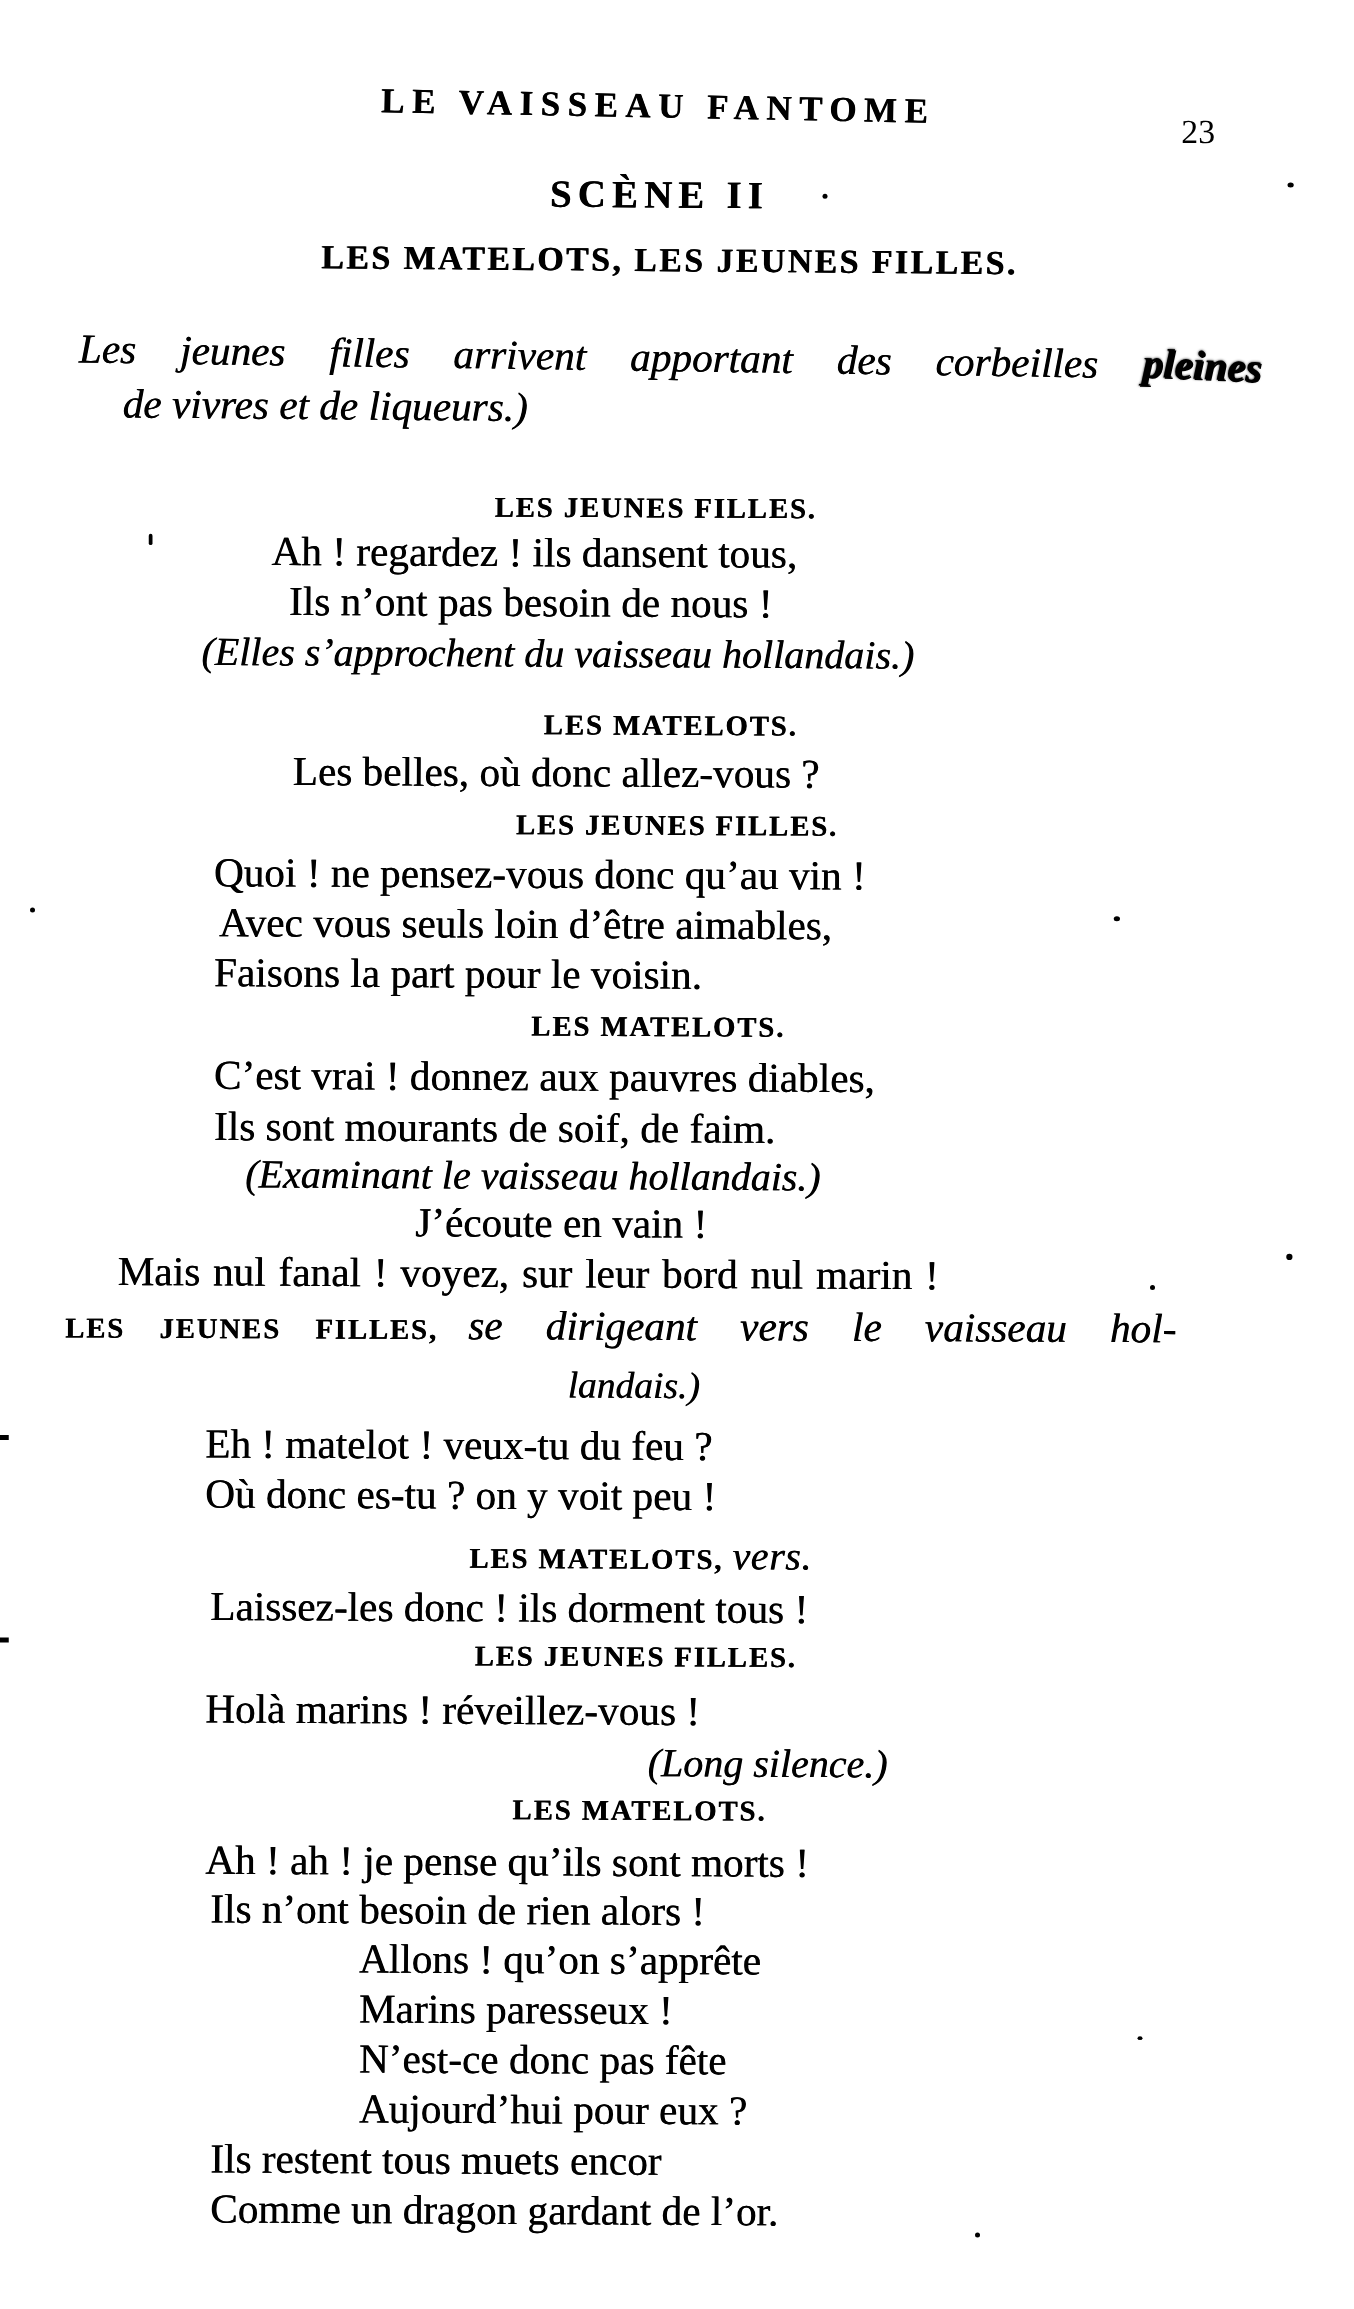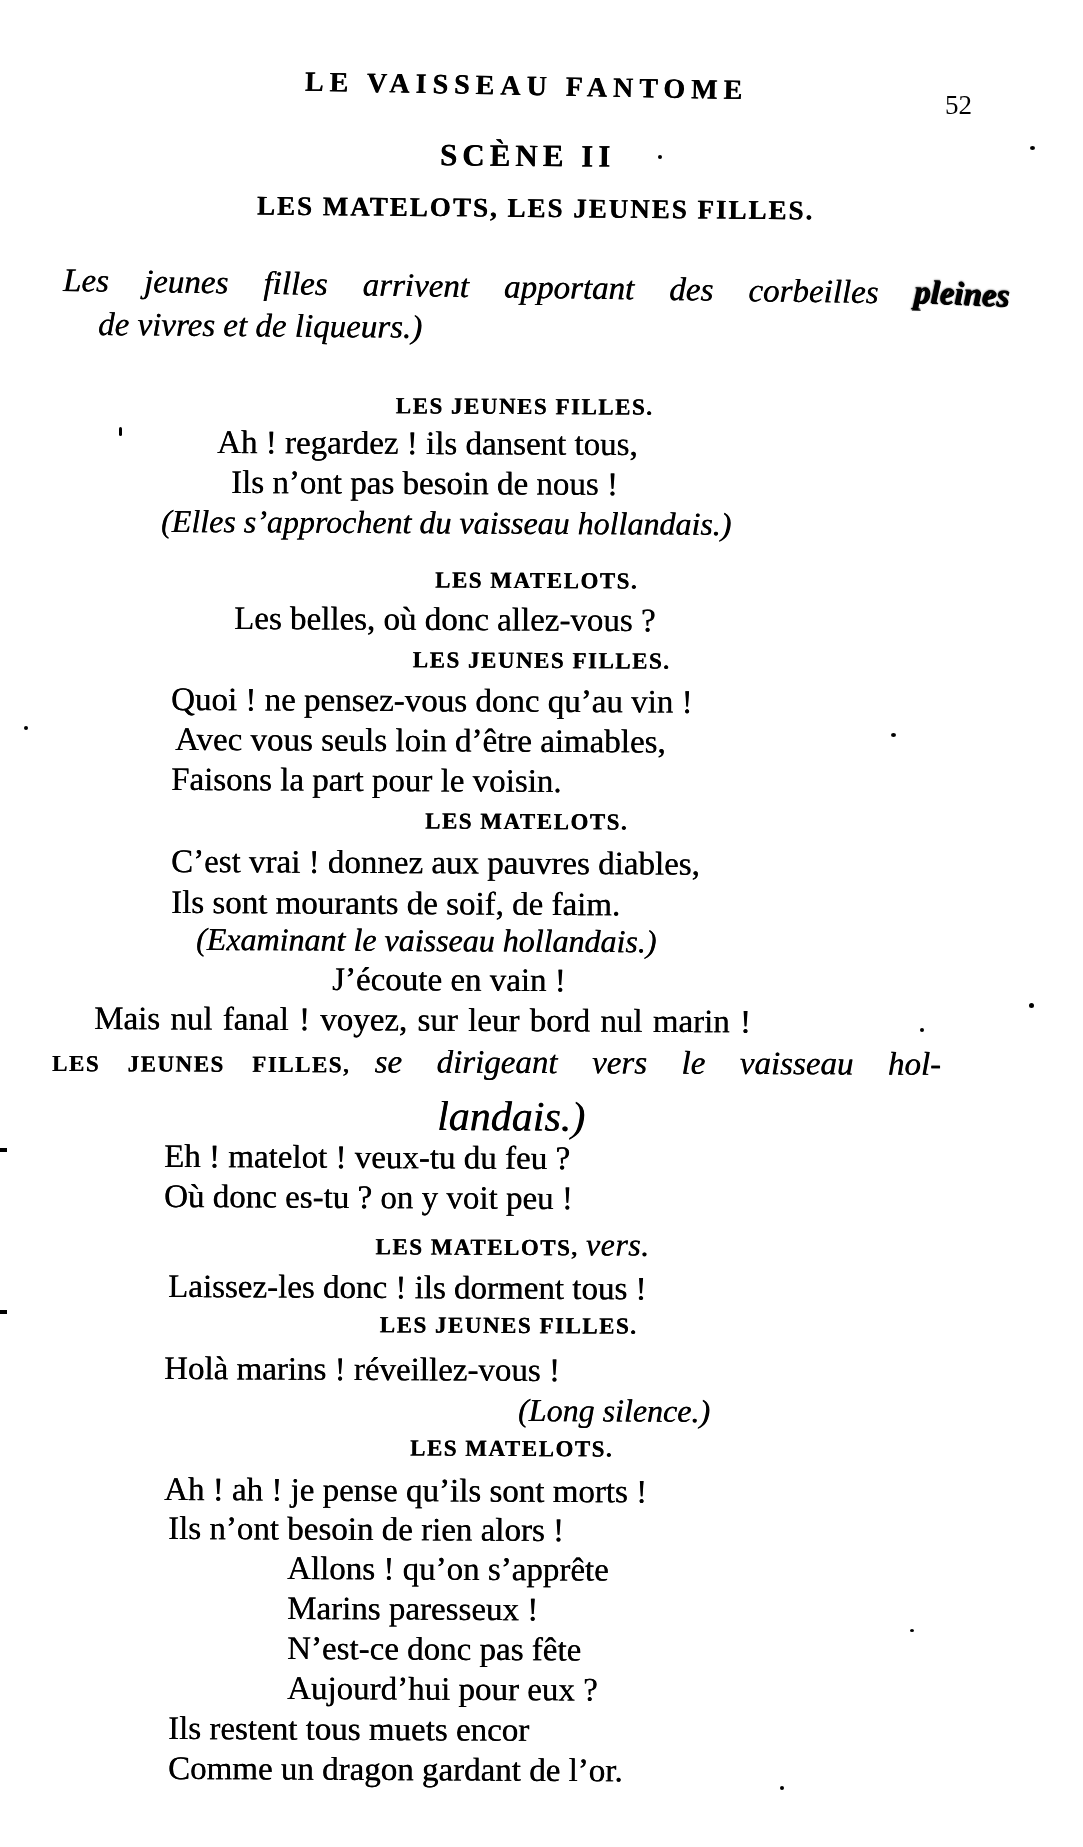--- a/index.html
+++ b/index.html
@@ -85,21 +85,21 @@
     font-style:italic;font-size:33px;word-spacing:6px;
   }
   
   .speck{position:absolute;background:#000;border-radius:50%;}
   .dash{position:absolute;background:#000;}
 </style>
 </head>
 <body>
 
 <div class="abs running-title" style="top:70px;--tx:-15px">LE VAISSEAU FANTOME</div>
-<div class="abs page-number" style="top:90px;left:945px">52</div>
+<div class="abs page-number" style="top:90px;left:945px">23</div>
 
 <div class="abs scene-number" style="top:138px;--tx:-14px">SCÈNE II</div>
 <div class="abs characters-heading" style="top:193px;--tx:-6px">LES MATELOTS, LES JEUNES FILLES.</div>
 
 <div class="abs open-dir justified" style="top:262px;left:63px;width:946px">
   <span>Les jeunes filles arrivent apportant des corbeilles</span>
   <span class="smudge">pleines</span>
 </div>
 <div class="abs open-dir" style="top:306px;left:98px;transform:rotate(0.5deg)">de vivres et de liqueurs.)</div>
 
@@ -120,21 +120,21 @@
 <div class="abs verse" style="top:843px;left:171px">C’est vrai ! donnez aux pauvres diables,</div>
 <div class="abs verse" style="top:884px;left:171px">Ils sont mourants de soif, de faim.</div>
 <div class="abs direction" style="top:921px;left:196px">(Examinant le vaisseau hollandais.)</div>
 <div class="abs verse" style="top:961px;left:332px">J’écoute en vain !</div>
 <div class="abs verse" style="top:1000px;left:94px;word-spacing:2px">Mais nul fanal ! voyez, sur leur bord nul marin !</div>
 
 <div class="abs speaker-run" style="top:1042px;left:52px;width:889px">
   <span class="caps-part">LES JEUNES FILLES,</span>
   <span class="dir-part">se dirigeant vers le vaisseau hol-</span>
 </div>
-<div class="abs direction" style="top:1092px;left:437px;font-size:42px">landais.)</div>
+<div class="abs direction" style="top:1092px;left:454px;font-size:30px">landais.)</div>
 
 <div class="abs verse" style="top:1138px;left:164px">Eh ! matelot ! veux-tu du feu ?</div>
 <div class="abs verse" style="top:1178px;left:164px">Où donc es-tu ? on y voit peu !</div>
 
 <div class="abs speaker" style="top:1226px;--tx:-29px">
   <span>LES MATELOTS,</span>
   <span class="dir-part">vers.</span>
 </div>
 <div class="abs verse" style="top:1268px;left:168px">Laissez-les donc ! ils dorment tous !</div>
 

